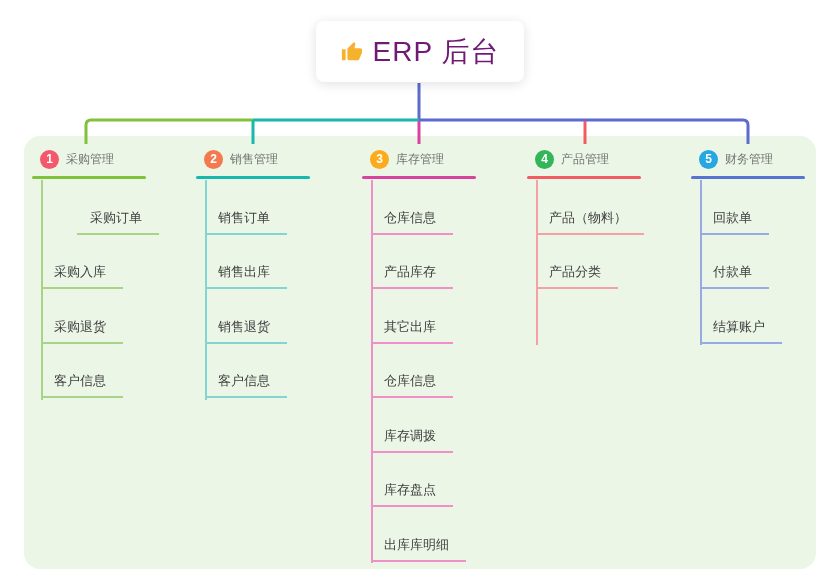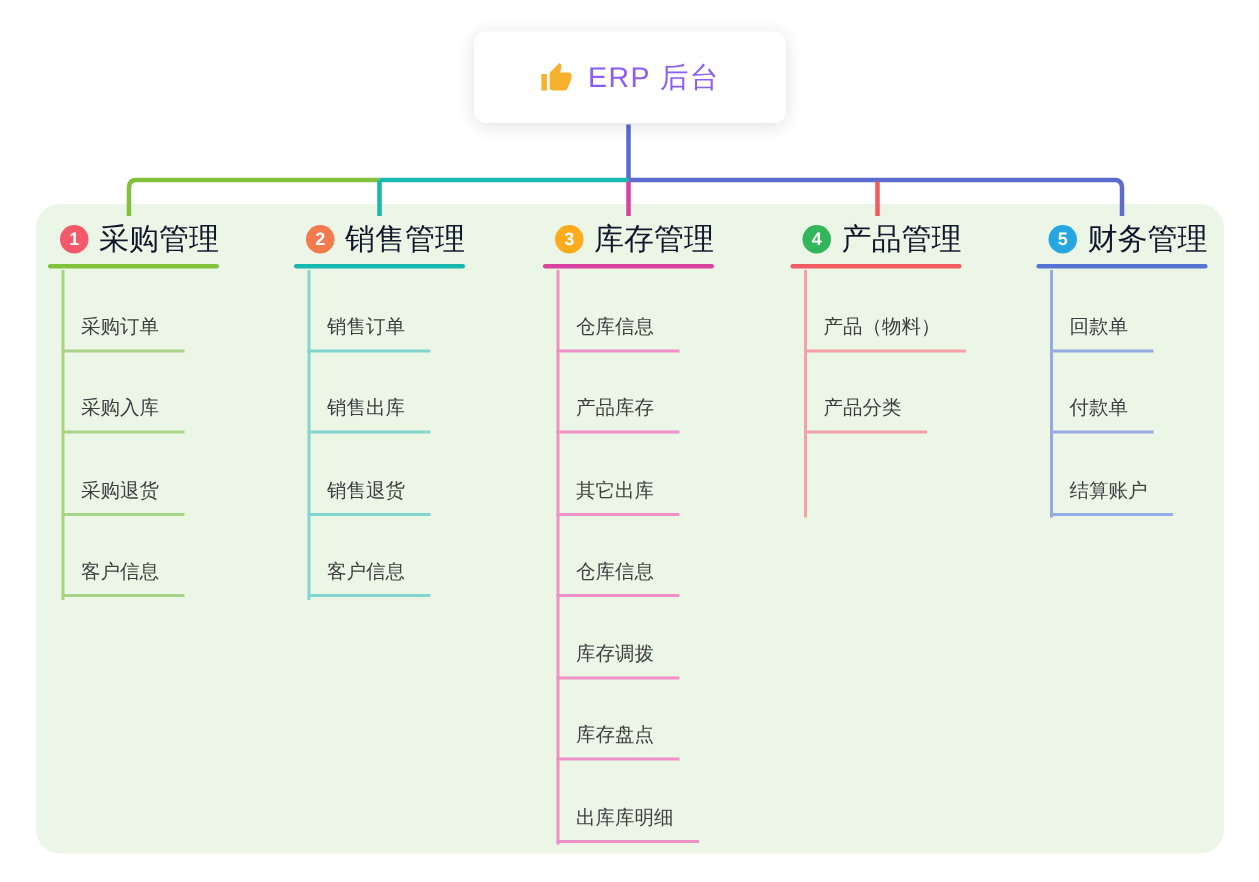--- a/index.html
+++ b/index.html
@@ -12,36 +12,36 @@
     position:absolute; left:0; top:0; width:839px; height:588px; pointer-events:none;
   }
   .connectors path { fill:none; stroke-width:3; stroke-linecap:butt; }
   .root-card {
     position:absolute; left:316px; top:21px; width:208px; height:61px;
     background:#ffffff; border-radius:8px;
     box-shadow:0 2px 12px rgba(0,0,0,.12);
     display:flex; align-items:center; justify-content:center; gap:10px;
     cursor:pointer;
   }
-  .root-card .root-label { font-size:19px; color:#8b5cf6; font-weight:500; letter-spacing:1px; }
+  .root-card .root-label { font-size:28px; color:#701a75; font-weight:500; letter-spacing:1px; }
   .panel {
     position:absolute; left:24px; top:136px; width:792px; height:433px;
     border-radius:16px;
   }
   .branch { position:absolute; top:148px; }
   .branch-title {
     display:flex; align-items:center; gap:7px; padding-left:8px; height:22px;
     cursor:pointer;
   }
   .badge {
     width:19px; height:19px; border-radius:50%; color:#fff;
     font-size:12px; font-weight:bold; display:flex; align-items:center; justify-content:center;
     flex:0 0 19px;
   }
-  .branch-label { font-size:20px; color:#0f172a; font-weight:500; white-space:nowrap; }
+  .branch-label { font-size:12px; color:#737373; font-weight:500; white-space:nowrap; }
   .branch-underline {
     position:absolute; left:0; top:28px; width:114px; height:3px; border-radius:2px;
   }
   .vline { position:absolute; left:9px; top:32px; width:2px; }
   .children { position:absolute; left:9px; top:32px; list-style:none; }
   .children li { height:54.5px; display:flex; align-items:flex-end; }
   .children li span {
     display:inline-block; padding:0 17px 6px 13px;
     border-bottom:2px solid; font-size:13px; color:#3e3e3e; white-space:nowrap;
     cursor:pointer;
@@ -71,21 +71,21 @@
 
   <section class="branch" style="left:32px">
     <div class="branch-title">
       <span class="badge" style="background: rgb(244, 88, 107);">1</span>
       <span class="branch-label">采购管理</span>
     </div>
     <div class="branch-underline" style="background: rgb(130, 193, 60);"></div>
     <div class="vline" style="height: 220px; background: rgb(169, 212, 135);"></div>
     <ul class="children">
       <li>
-          <span style="border-bottom-color: rgb(169, 212, 135);">采购订单</span>
+          <span style="border-bottom-color: rgb(169, 212, 135); margin-left: 36px;">采购订单</span>
         </li>
       <li>
           <span style="border-bottom-color: rgb(169, 212, 135);">采购入库</span>
         </li>
       <li>
           <span style="border-bottom-color: rgb(169, 212, 135); margin-top: 47px;">采购退货</span>
         </li>
       <li>
           <span style="border-bottom-color: rgb(169, 212, 135);">客户信息</span>
         </li>

